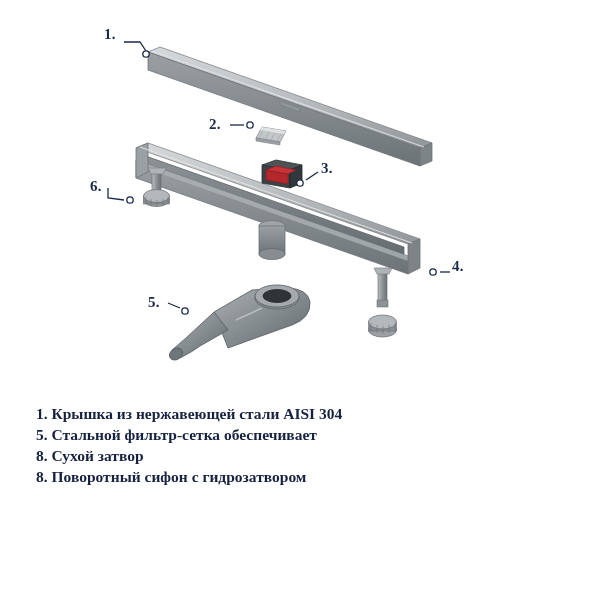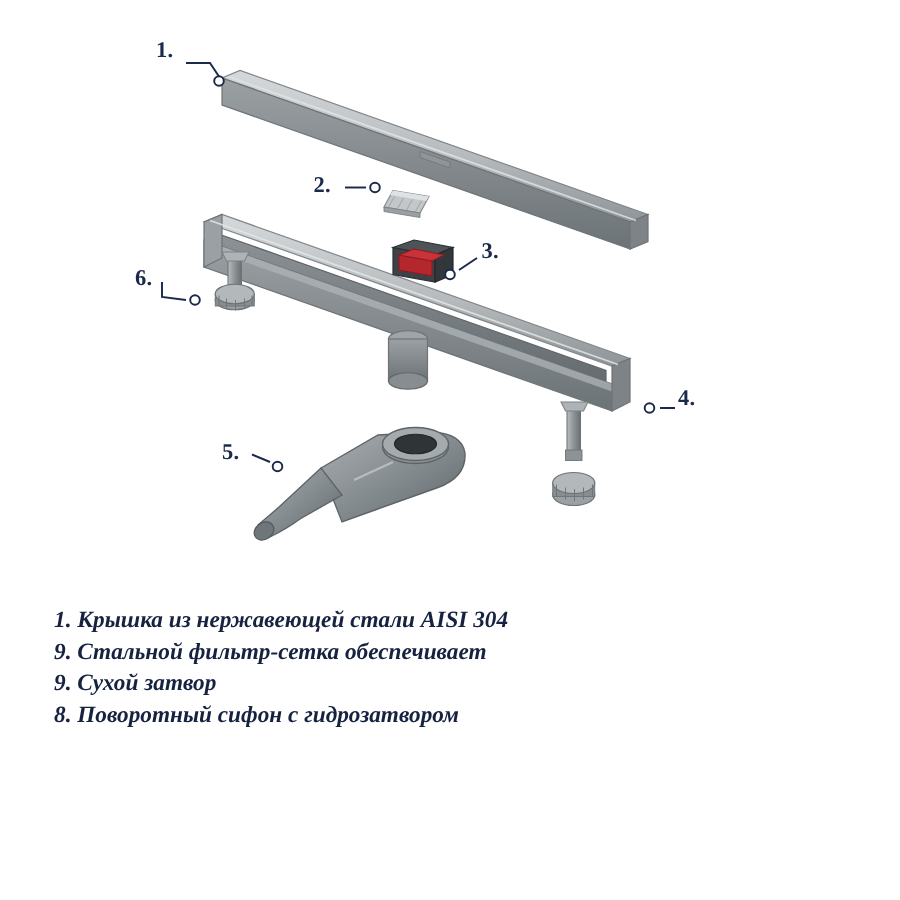--- a/index.html
+++ b/index.html
@@ -50,21 +50,20 @@
     top: 403px;
     width: 540px;
   }
   .legend-line {
     font-family: "Liberation Serif", serif;
     font-weight: bold;
     font-size: 15.5px;
     line-height: 21px;
     color: #16223f;
     white-space: pre;
-    font-style: italic;
   }
 </style>
 </head>
 <body>
 
 <div id="stage">
 
   <div id="diagram">
     <svg width="600" height="395" viewBox="0 0 600 395" xmlns="http://www.w3.org/2000/svg">
       <defs>
@@ -215,18 +214,18 @@
 
   <div class="callout" style="left:104px; top:26px;">1.</div>
   <div class="callout" style="left:209px; top:116px;">2.</div>
   <div class="callout" style="left:321px; top:160px;">3.</div>
   <div class="callout" style="left:452px; top:258px;">4.</div>
   <div class="callout" style="left:148px; top:294px;">5.</div>
   <div class="callout" style="left:90px;  top:178px;">6.</div>
 
   <div id="legend">
     <div class="legend-line">1. Крышка из нержавеющей стали AISI 304</div>
-    <div class="legend-line">9. Стальной фильтр-сетка обеспечивает</div>
-    <div class="legend-line">9. Сухой затвор</div>
+    <div class="legend-line">5. Стальной фильтр-сетка обеспечивает</div>
+    <div class="legend-line">8. Сухой затвор</div>
     <div class="legend-line">8. Поворотный сифон с гидрозатвором</div>
   </div>
 
 </div>
 
 </body></html>

